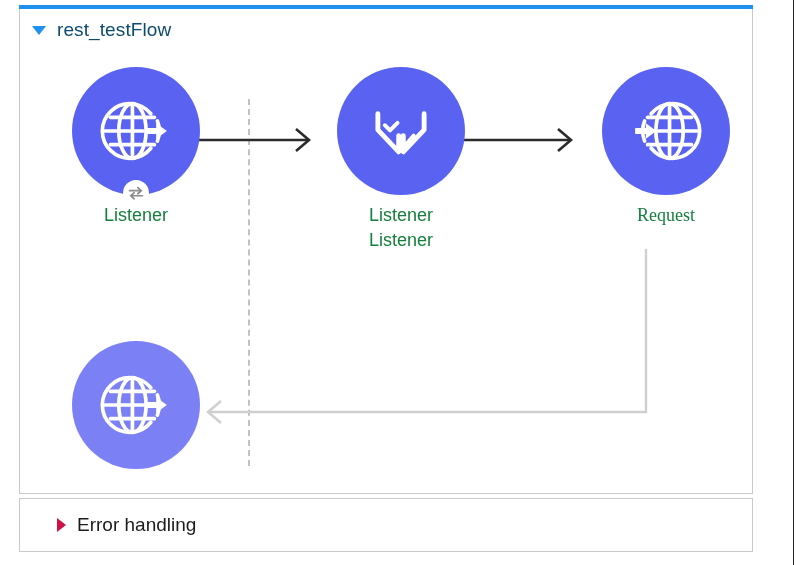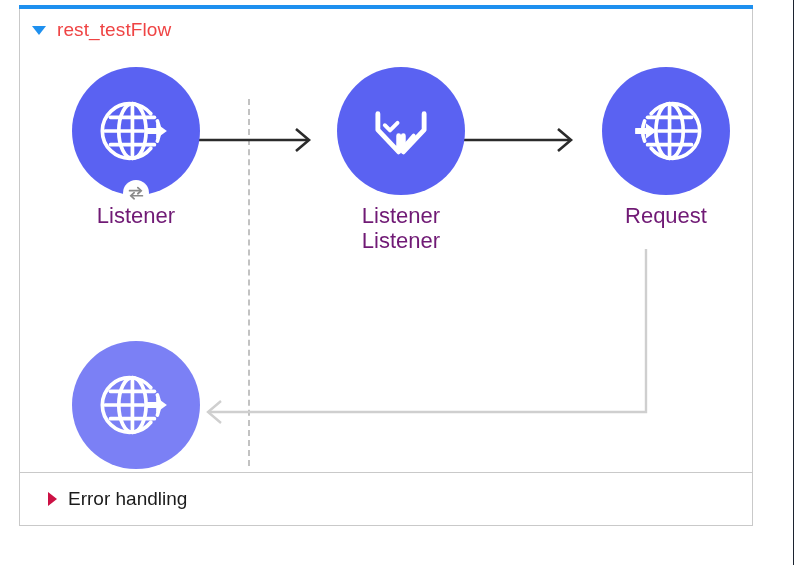--- a/index.html
+++ b/index.html
@@ -89,38 +89,38 @@
     position: relative;
     top: 1px;
   }
   .tri-right {
     border-top: 7px solid transparent;
     border-bottom: 7px solid transparent;
     border-left: 9px solid #cc1144;
   }
   #flow-title {
     font-size: 19px;
-    color: #ef4444;
+    color: #0c4a6e;
     letter-spacing: 0.1px;
     line-height: 1;
   }
 
   
   #error-band {
     position: absolute;
     left: 19px;
-    top: 472px;
+    top: 498px;
     width: 734px;
     height: 54px;
     border: 1px solid #c9c9c9;
     background: #ffffff;
     box-sizing: border-box;
     display: flex;
     align-items: center;
-    padding-left: 28px;
+    padding-left: 37px;
   }
   #error-label {
     font-size: 19px;
     color: #1b1b1b;
   }
 
   
   .node {
     position: absolute;
     width: 160px;
@@ -135,23 +135,23 @@
     position: relative;
     display: flex;
     align-items: center;
     justify-content: center;
   }
   .node-circle.faded {
     background: #7b80f5;
   }
   .node-label {
     margin-top: 8px;
-    font-size: 22px;
+    font-size: 18px;
     line-height: 25px;
-    color: #701a75;
+    color: #15803d;
   }
   .badge {
     position: absolute;
     left: 50%;
     transform: translateX(-50%);
     bottom: -11px;
     width: 26px;
     height: 26px;
     border-radius: 50%;
     background: #ffffff;
@@ -252,21 +252,21 @@
             <polyline points="31,40 35.5,44.5 43,36"></polyline>
           </g>
         </svg>
       </div>
       <div class="node-label">
         <div>Listener</div>
         <div>Listener</div>
       </div>
     </div>
 
-    <div class="node" style="left:566px; top:58px;">
+    <div class="node" style="left:566px; top:58px;font-family:Liberation Serif, serif;">
       <div class="node-circle">
         <svg width="76" height="76" viewBox="0 0 64 64">
           <g fill="none" stroke="#ffffff" stroke-width="3.1" stroke-linecap="round">
             <path d="M19.5 17.5A23 23 0 1 1 19.5 46.5"></path>
             <path d="M14 23.5A23 23 0 0 0 14 40.5"></path>
             <ellipse cx="35" cy="32" rx="11.5" ry="23"></ellipse>
             <line x1="26" y1="32" x2="58" y2="32"></line>
             <line x1="35" y1="9" x2="35" y2="55"></line>
             <path d="M16.5 20.5h37"></path>
             <path d="M16.5 43.5h37"></path>

